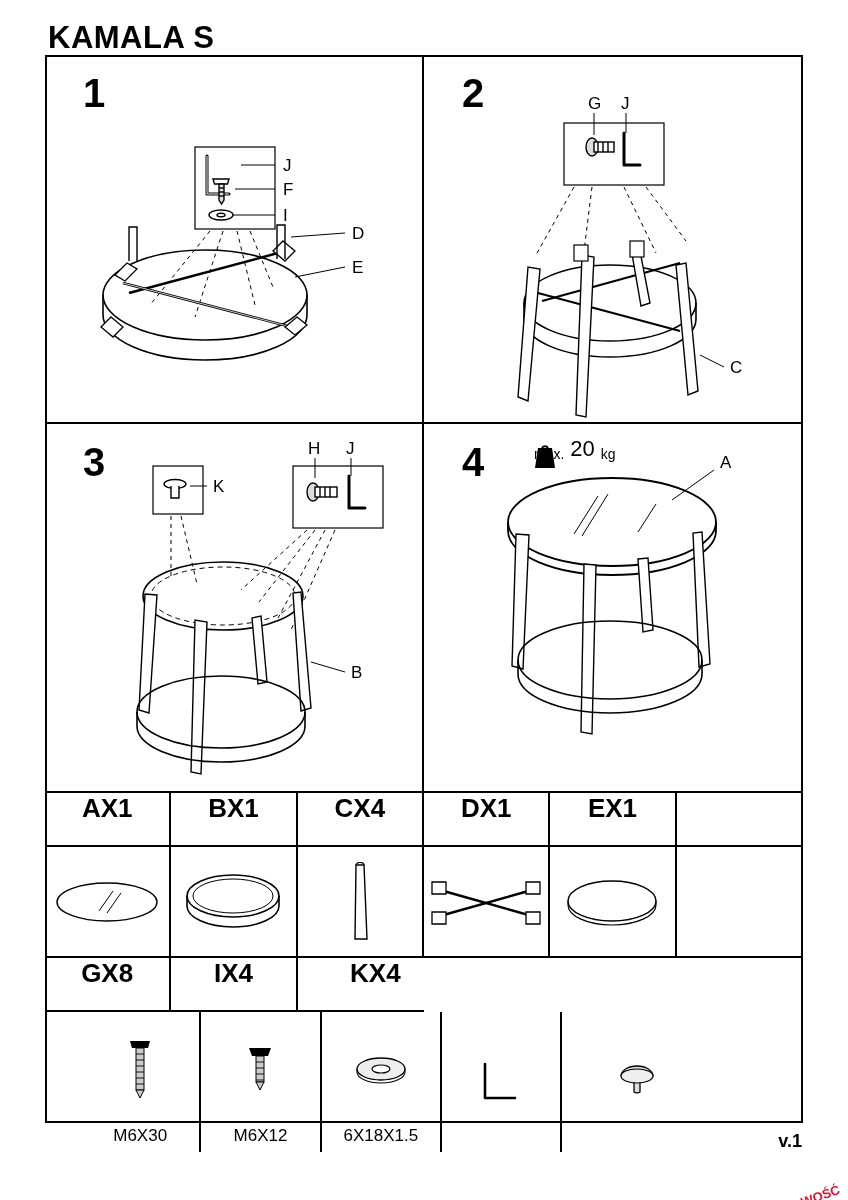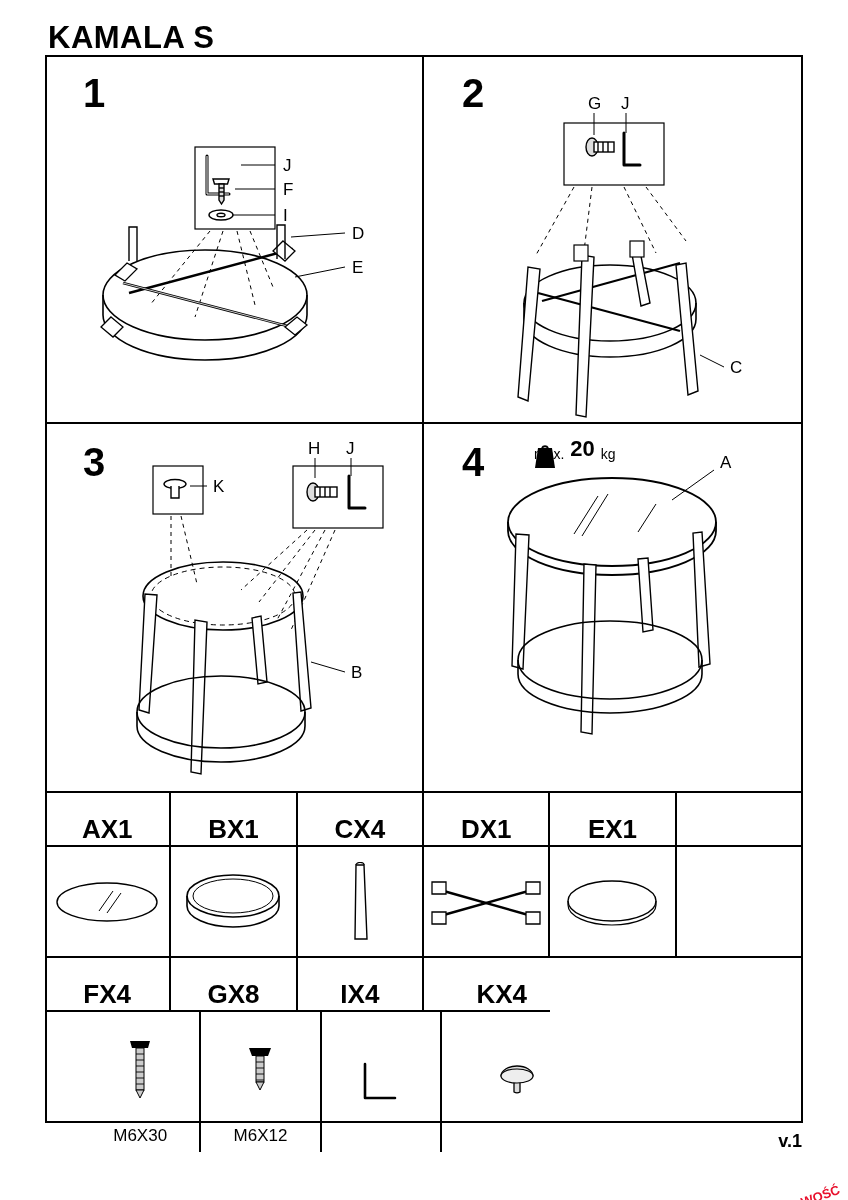--- a/index.html
+++ b/index.html
@@ -87,21 +87,21 @@
     box-sizing: border-box;
   }
   .prow.codes { height: 54px; }
   .prow.pics  { height: 111px; }
   .prow.pics2 { height: 140px; margin-left: 36px; }
   .pcell {
     box-sizing: border-box;
     border-right: 2px solid #000;
     border-bottom: 2px solid #000;
     display: flex;
-    align-items: flex-end;
+    align-items: flex-start;
     justify-content: center;
     position: relative;
   }
   .pcell:last-child { border-right: none; padding-left: 29px; }
   .prow.pics2 .pcell { border-bottom: none; }
   .pcode {
     font-size: 26px;
     font-weight: bold;
   }
   .psize {
@@ -150,21 +150,21 @@
   }
   .maxload {
     position: absolute;
     left: 110px;
     top: 12px;
     display: flex;
     align-items: flex-end;
     gap: 6px;
   }
   .maxload .txt-small { font-size: 14px; }
-  .maxload .txt-big { font-size: 22px; font-weight: bold; }
+  .maxload .txt-big { font-size: 22px; font-weight: normal; }
 </style>
 </head>
 <body>
 
 <div class="page">
 
   <div class="title">KAMALA S</div>
 
   <div class="frame"></div>
 
@@ -440,23 +440,20 @@
           <svg width="100" height="54" viewBox="0 0 100 54">
             <ellipse cx="50" cy="26" rx="44" ry="20" fill="none" stroke="#000" stroke-width="1.4"></ellipse>
             <path d="M6 26 l0 4 a44 20 0 0 0 88 0 l0 -4" fill="none" stroke="#000" stroke-width="1.2"></path>
           </svg>
         </div>
       </div>
       <div class="pcell blank"></div>
     </div>
 
     <div class="prow codes">
-      <div class="pcell">
-          <span class="pcode">FX4</span>
-        </div>
       <div class="pcell">
           <span class="pcode">GX8</span>
         </div>
       <div class="pcell">
           <span class="pcode">IX4</span>
         </div>
       <div class="pcell">
           <span class="pcode">KX4</span>
         </div>
     </div>
@@ -490,20 +487,30 @@
               <line x1="13" y1="20" x2="21" y2="20"></line>
               <line x1="13" y1="26" x2="21" y2="26"></line>
               <line x1="13" y1="32" x2="21" y2="32"></line>
               <line x1="13" y1="38" x2="21" y2="38"></line>
             </g>
           </svg>
         </div>
         <div class="psize">M6X12</div>
       </div>
       <div class="pcell">
+        <div class="pic-wrap with-size">
+          <svg width="64" height="34" viewBox="0 0 64 34">
+            <ellipse cx="32" cy="16" rx="24" ry="11" fill="#eee" stroke="#000" stroke-width="1.3"></ellipse>
+            <ellipse cx="32" cy="16" rx="9" ry="4" fill="#fff" stroke="#000" stroke-width="1.2"></ellipse>
+            <path d="M8 16 l0 3 a24 11 0 0 0 48 0 l0 -3" fill="none" stroke="#000" stroke-width="1.1"></path>
+          </svg>
+        </div>
+        <div class="psize">6X18X1.5</div>
+      </div>
+      <div class="pcell">
         <div class="pic-wrap">
           <svg width="56" height="56" viewBox="0 0 56 56">
             <path d="M12 10 l0 34 l30 0" fill="none" stroke="#000" stroke-width="2.6" stroke-linecap="round" stroke-linejoin="round"></path>
             <path d="M15 10 l0 31 l27 0" fill="none" stroke="#fff" stroke-width="0.8"></path>
           </svg>
         </div>
         <div class="psize"></div>
       </div>
       <div class="pcell">
         <div class="pic-wrap">

